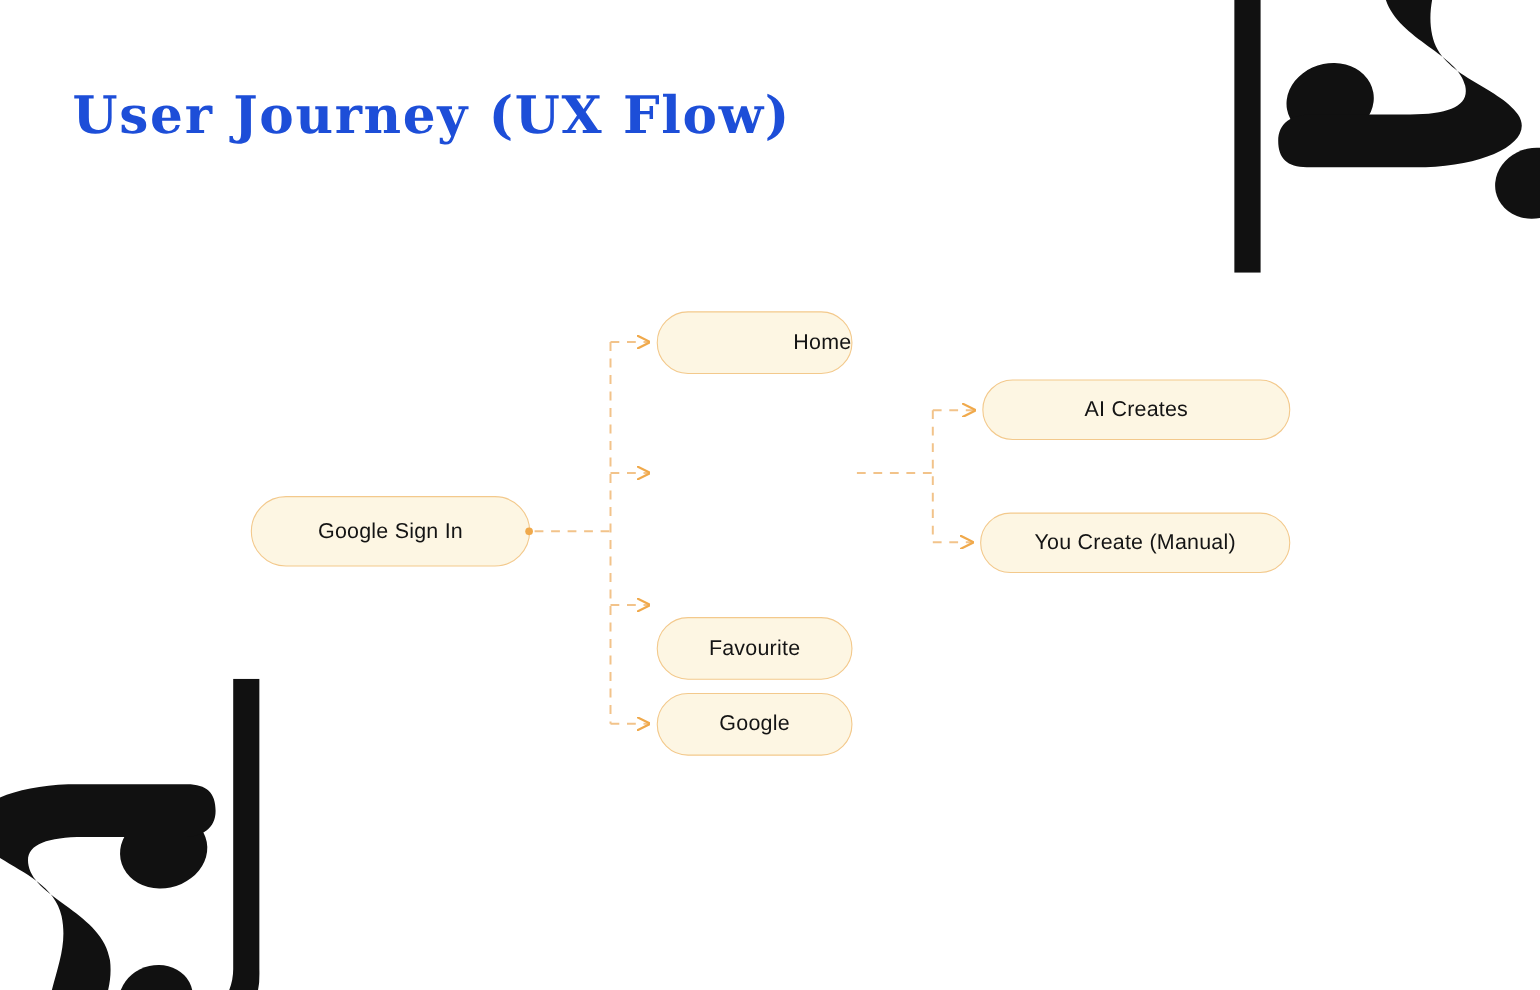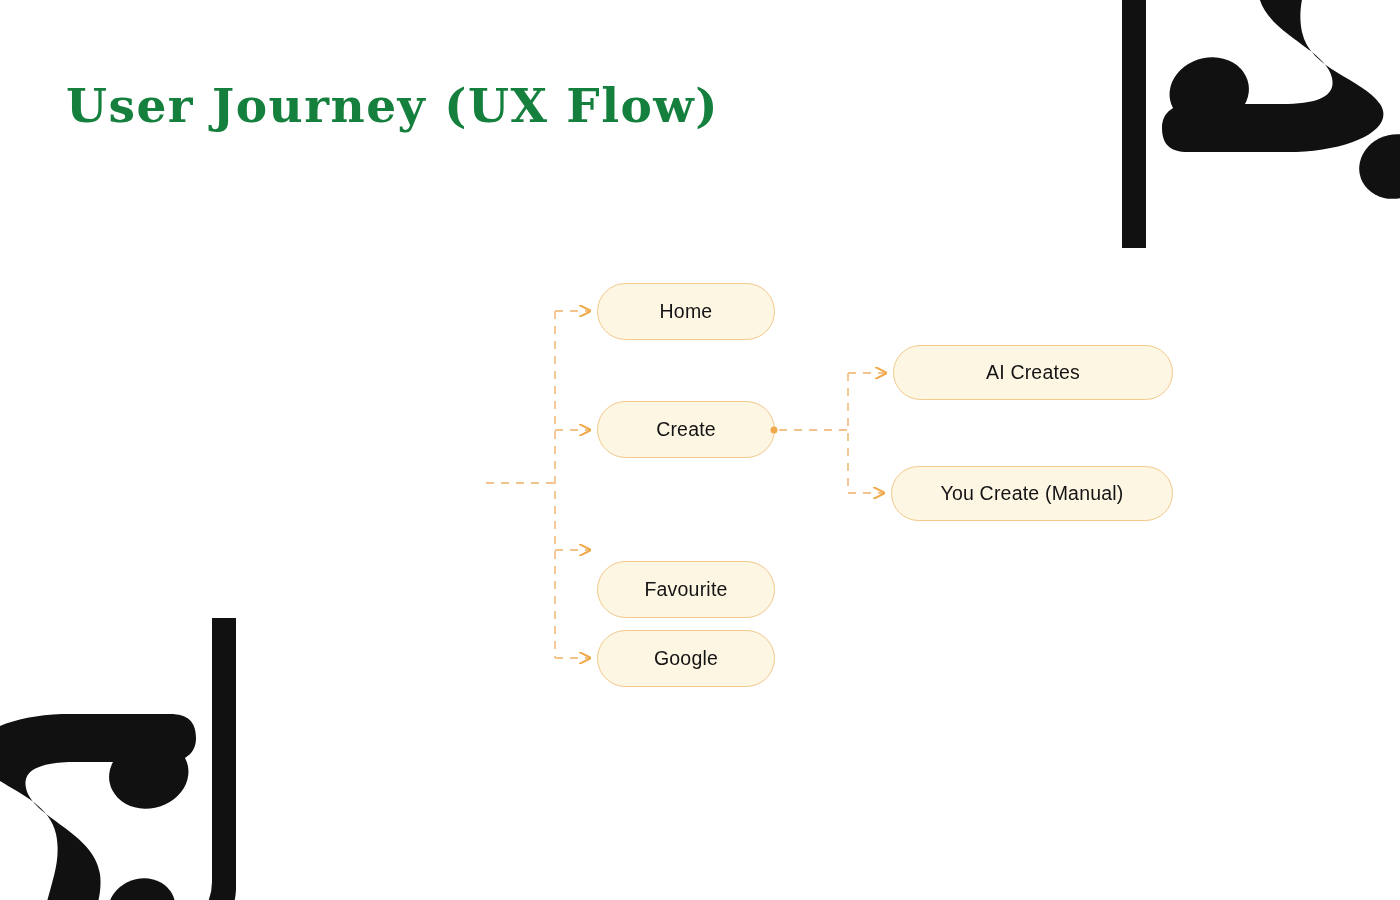--- a/index.html
+++ b/index.html
@@ -18,21 +18,21 @@
 
   
   #page-title {
     position: absolute;
     left: 66px;
     top: 82px;
     font-family: "DejaVu Serif", "Liberation Serif", serif;
     font-weight: bold;
     font-size: 47px;
     letter-spacing: 1.5px;
-    color: #15803d;
+    color: #1d4ed8;
     white-space: nowrap;
     line-height: 1;
   }
 
   
   .ornament {
     position: absolute;
     pointer-events: none;
   }
   #ornament-top-right { right: -62px; top: -92px; }
@@ -145,29 +145,29 @@
       <path d="M 555 550 H 590" marker-end="url(#arrow)"></path>
       <path d="M 555 658 H 590" marker-end="url(#arrow)"></path>
 
       <path d="M 779 430 H 848"></path>
       <path d="M 848 373 V 493"></path>
       <path d="M 848 373 H 886" marker-end="url(#arrow)"></path>
       <path d="M 848 493 H 884" marker-end="url(#arrow)"></path>
     </g>
   </svg>
 
+  <div class="node" style="left:228px; top:451px; width:254px; height:64px;">
+    <span class="node-label">Google Sign In</span>
+    <span class="handle-dot"></span>
+  </div>
 
-  <div class="node" style="left:597px; top:283px; width:178px; height:57px;">
+  <div class="node" style="left:597px; top:283px; width:178px; height:57px;justify-content:flex-end;">
     <span class="node-label">Home</span>
   </div>
 
-  <div class="node" style="left:597px; top:401px; width:178px; height:57px;">
-    <span class="node-label">Create</span>
-    <span class="handle-dot"></span>
-  </div>
 
   <div class="node" style="left:597px; top:522px; width:178px; height:57px;margin-top:39px;">
     <span class="node-label">Favourite</span>
   </div>
 
   <div class="node" style="left:597px; top:630px; width:178px; height:57px;">
     <span class="node-label">Google</span>
   </div>
 
   <div class="node" style="left:891px; top:466px; width:282px; height:55px;">

